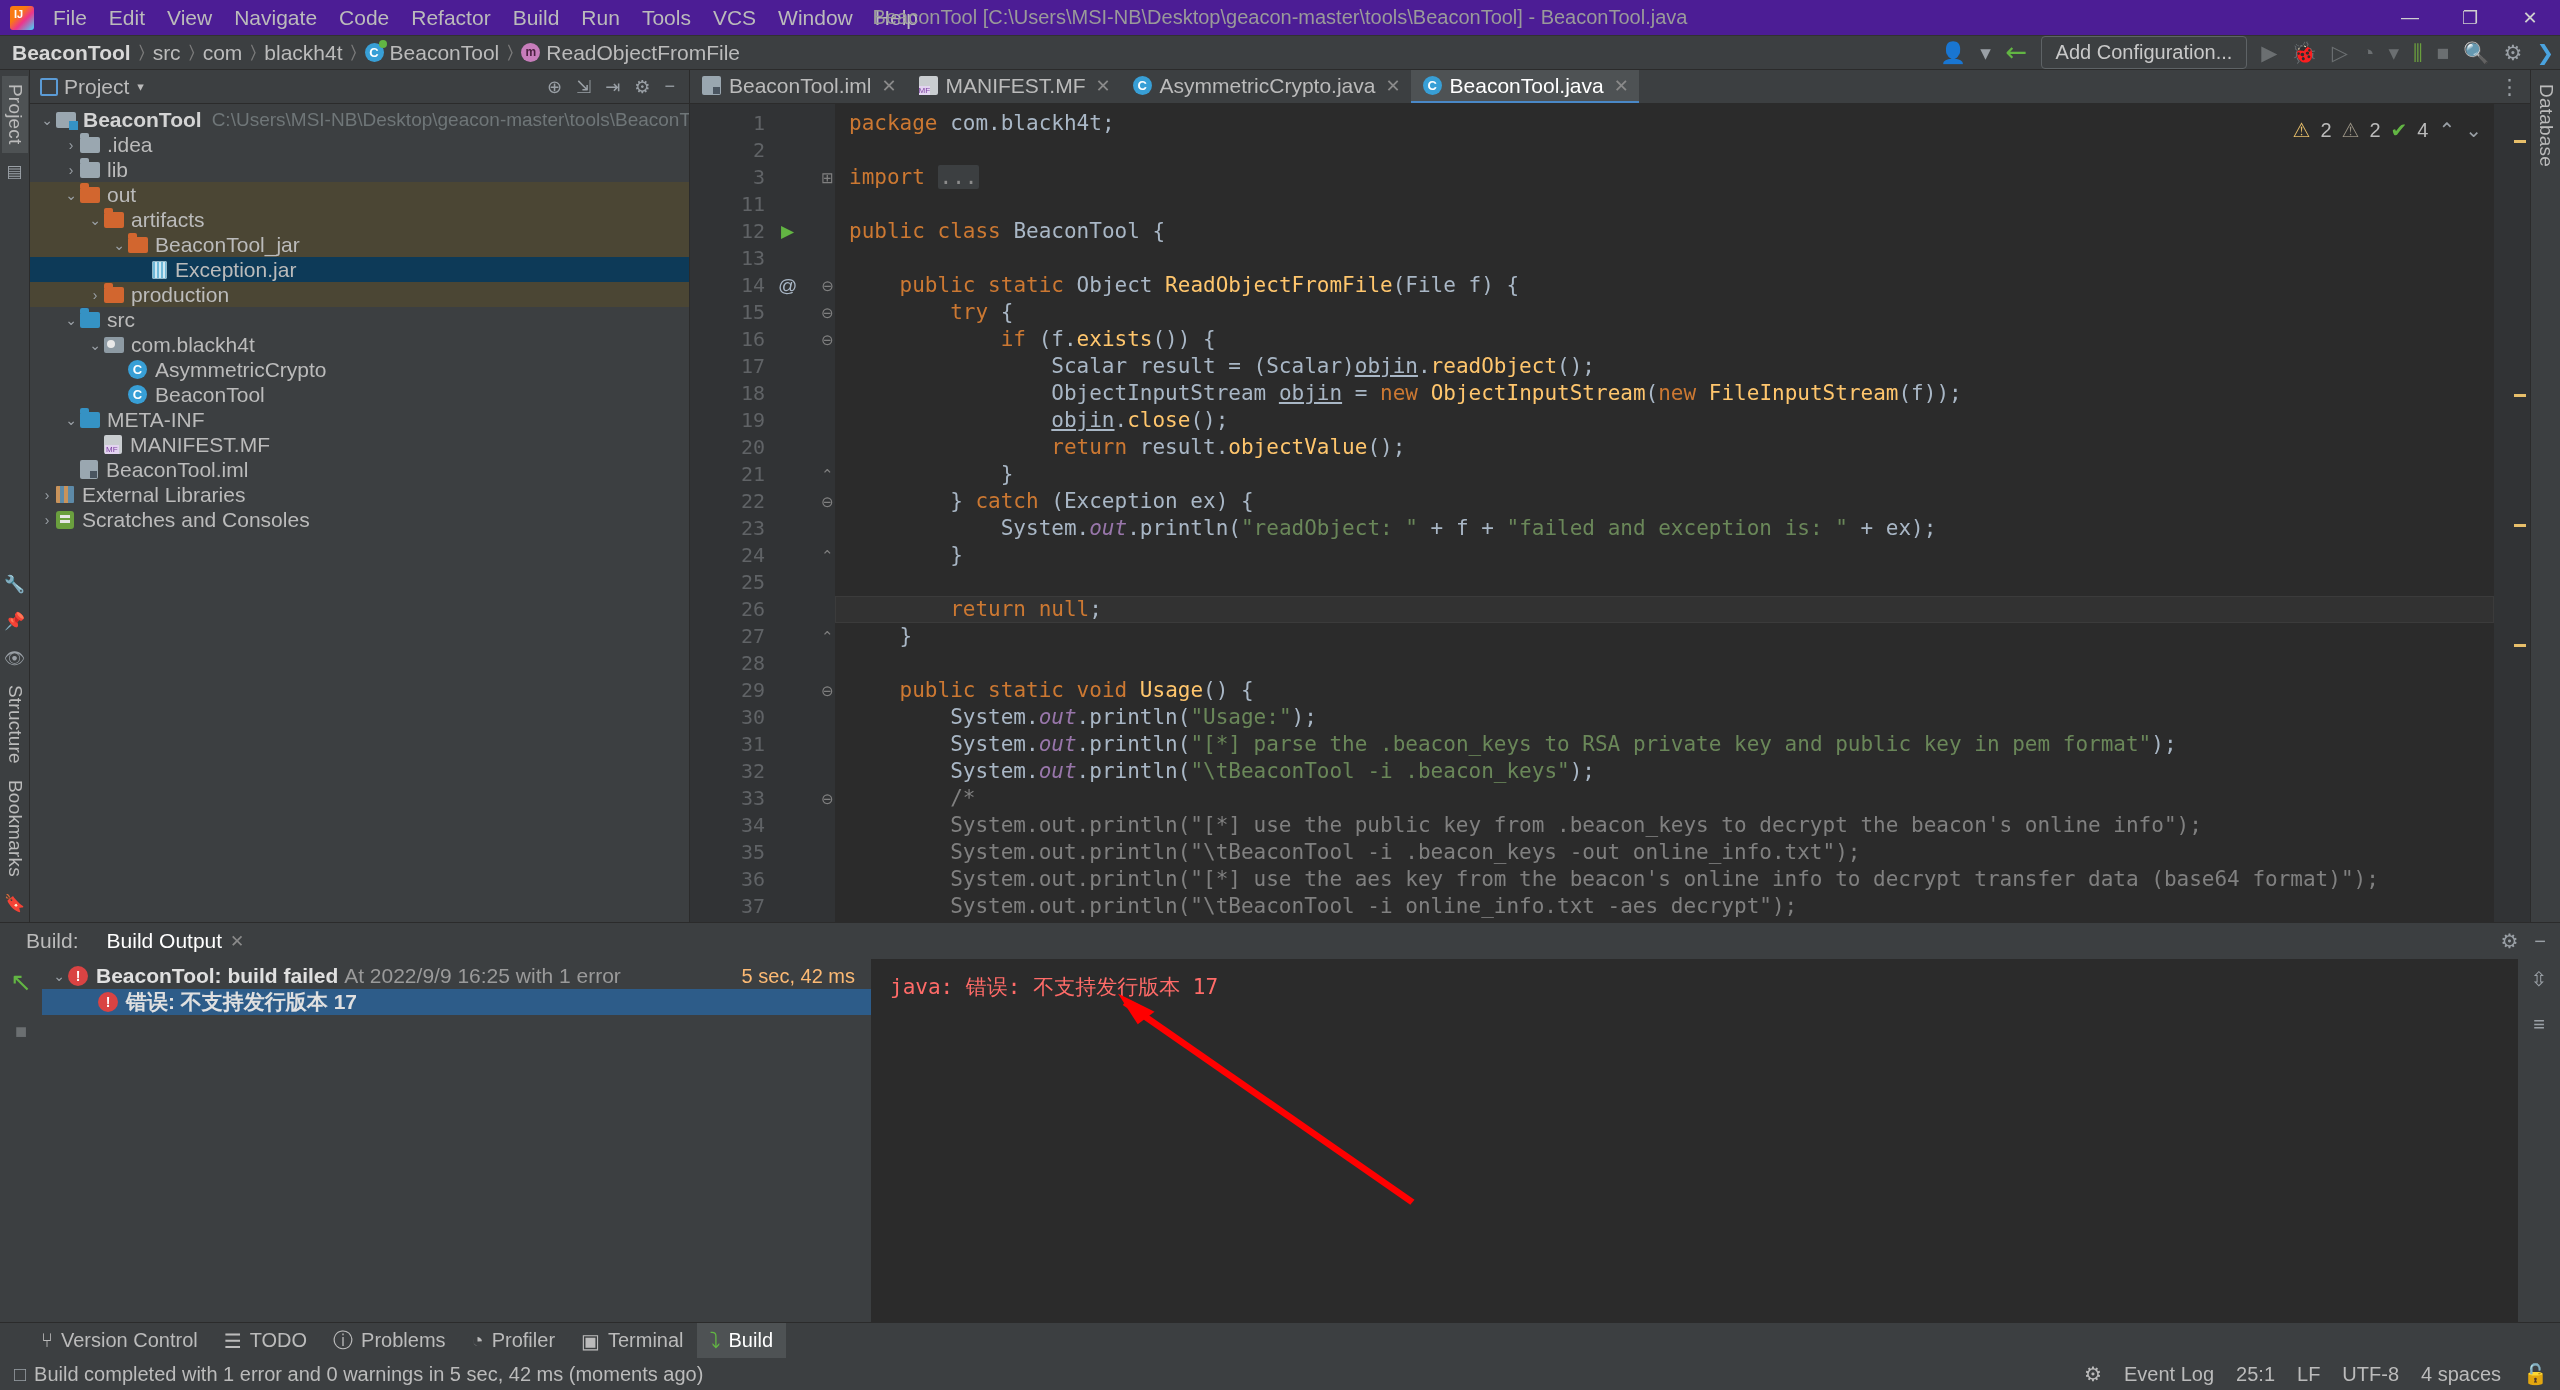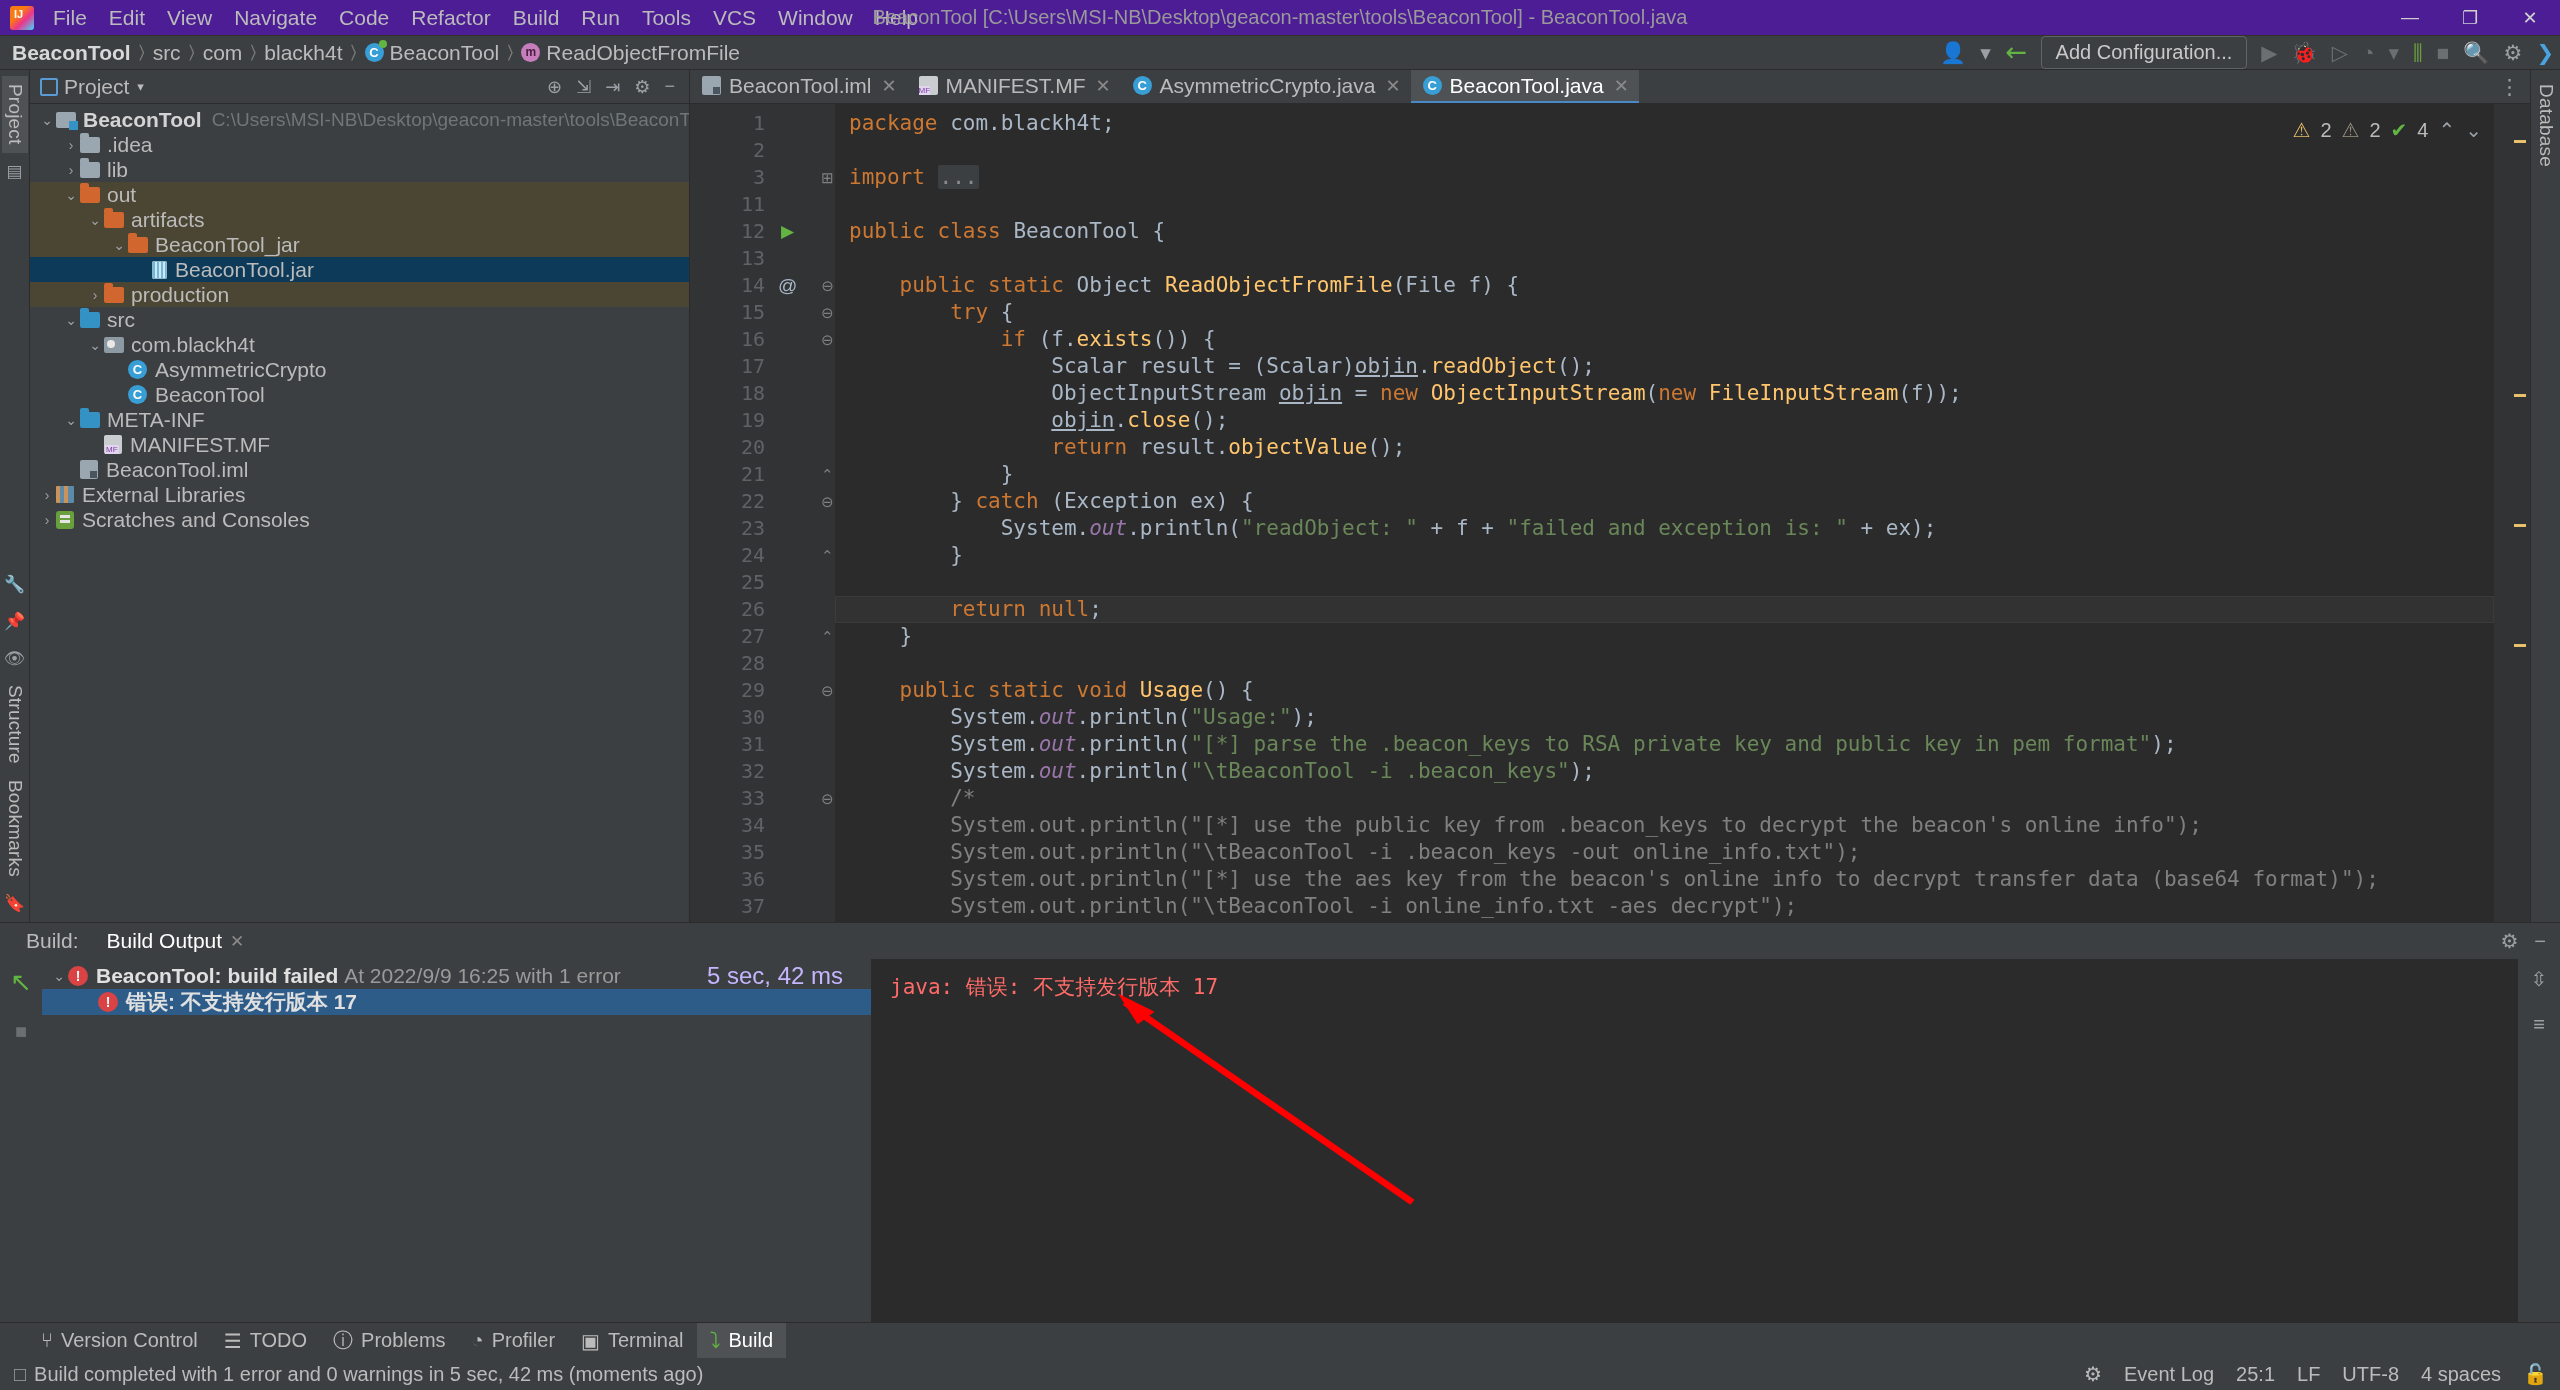--- a/index.html
+++ b/index.html
@@ -179,21 +179,21 @@
   .bw-tools { margin-left:auto; display:flex; align-items:center; gap:16px; padding-right:14px; color:#9aa0a6; font-size:20px;}
   .bw-body { flex:1 1 auto; display:flex; min-height:0; }
   .bw-rail { width:42px; flex:0 0 42px; background:#3c3f41; display:flex; flex-direction:column; align-items:center; padding-top:8px; gap:22px; color:#9aa0a6; font-size:20px;}
   .bw-tree { width:830px; flex:0 0 830px; background:#3c3f41; border-right:1px solid #2b2b2b; padding-top:4px; font-size:21px; position:relative;}
   .brow { height:26px; display:flex; align-items:center; white-space:nowrap; padding-left:8px; position:relative;}
   .brow.sel { background:#2d5c89; }
   .berr { width:20px;height:20px;border-radius:50%;background:#d94343;color:#fff;font-size:14px;font-weight:bold;
           text-align:center;line-height:20px;margin-right:8px;flex:0 0 20px;}
   .bold2 { font-weight:bold; color:#e0e0e0; }
   .gray2 { color:#9a9a9a; }
-  .btime { position:absolute; right:28px; color:#c4b5fd; font-size:24px;}
+  .btime { position:absolute; right:16px; color:#fdba74; font-size:20px;}
   .bw-console { flex:1 1 auto; background:#2b2b2b; padding:14px 13px 0 18px; font-family:"DejaVu Sans Mono", monospace;
                 font-size:21px; color:#bbbbbb; position:relative; overflow:hidden;}
   .cons-line { color:#ff6b68; white-space:pre;}
 
   .arrow-overlay { position:absolute; left:0; top:0; width:100%; height:100%; pointer-events:none;}
 
   
   .bottom-bar { height:36px; flex:0 0 36px; background:#3c3f41; display:flex; align-items:center; border-top:1px solid #2b2b2b; padding-left:28px;}
   .bt-item { display:flex; align-items:center; gap:8px; padding:5px 13px; font-size:20px; color:#bbbbbb; cursor:default;}
   .bt-item.active { background:#4e5254; color:#ffffff; }
@@ -349,21 +349,21 @@
           <div class="trow mark">
             <span style="width:80px;flex:0 0 80px"></span>
             <span class="arrow">⌄</span>
             <span class="fico orange"></span>
             <span class="tlabel">BeaconTool_jar</span>
           </div>
           <div class="trow sel">
             <span style="width:104px;flex:0 0 104px"></span>
             <span class="arrow none">&nbsp;</span>
             <span class="jarico"></span>
-            <span class="tlabel">BeaconTool.jar</span>
+            <span class="tlabel">Exception.jar</span>
           </div>
           <div class="trow mark">
             <span style="width:56px;flex:0 0 56px"></span>
             <span class="arrow">›</span>
             <span class="fico orange"></span>
             <span class="tlabel">production</span>
           </div>
           <div class="trow">
             <span style="width:32px;flex:0 0 32px"></span>
             <span class="arrow">⌄</span>

